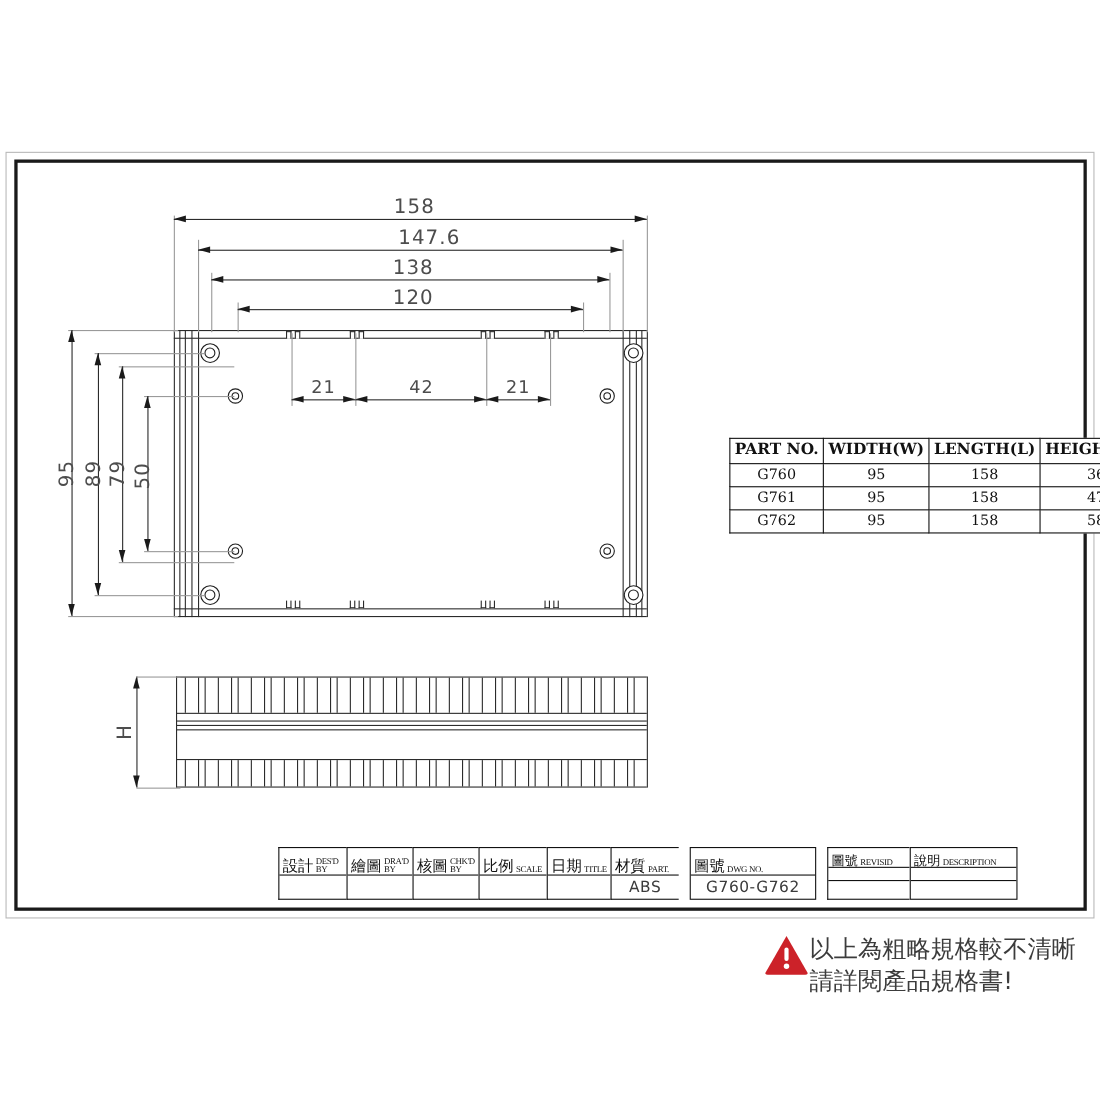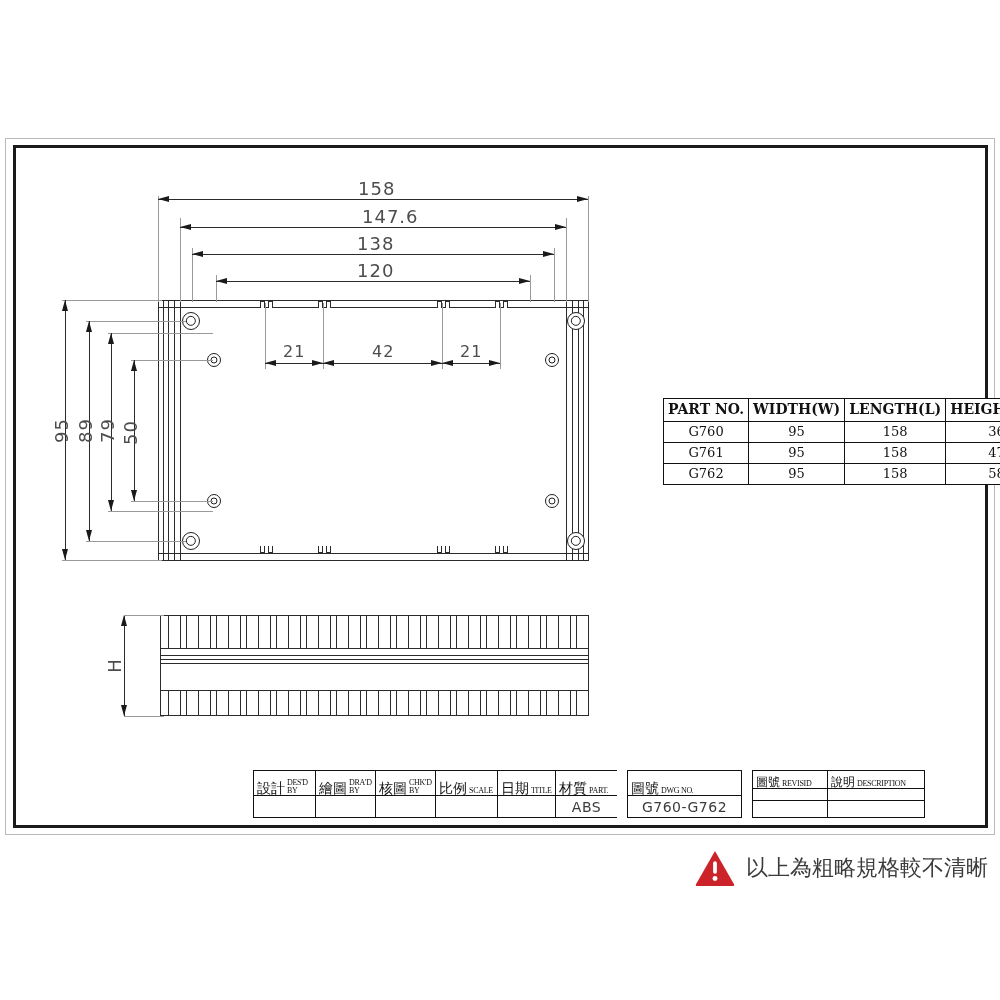--- a/index.html
+++ b/index.html
@@ -218,22 +218,21 @@
   .tb-sub .tb-srow {
     height: 11.5px;
     border-top: 1.4px solid #111;
   }
 
   
   #warning {
     position: absolute;
     left: 694px; top: 849px;
     display: flex;
-    align-items: center;
-    gap: 10px;
+    gap: 0;
   }
   #warn-icon { width: 42px; height: 38px; flex: 0 0 auto; }
   #warn-text {
     font-family: "DejaVu Sans", "Liberation Sans", sans-serif;
     font-size: 22px;
     color: #3c3c3c;
     line-height: 1.32;
     white-space: nowrap;
   }
 </style>
@@ -612,16 +611,17 @@
   </div>
 
   <div id="warning">
     <svg id="warn-icon" viewBox="0 0 44 40">
       <path d="M22 2 L42 37 Q43 39 40 39 L4 39 Q1 39 2 37 Z" fill="#cc2229"></path>
       <rect x="20" y="13" width="4" height="13" rx="2" fill="#ffffff"></rect>
       <circle cx="22" cy="31" r="2.6" fill="#ffffff"></circle>
     </svg>
     <div id="warn-text">
       <div>以上為粗略規格較不清晰</div>
+      <div>請詳閱產品規格書!</div>
     </div>
   </div>
 
 </div>
 
 </body></html>

